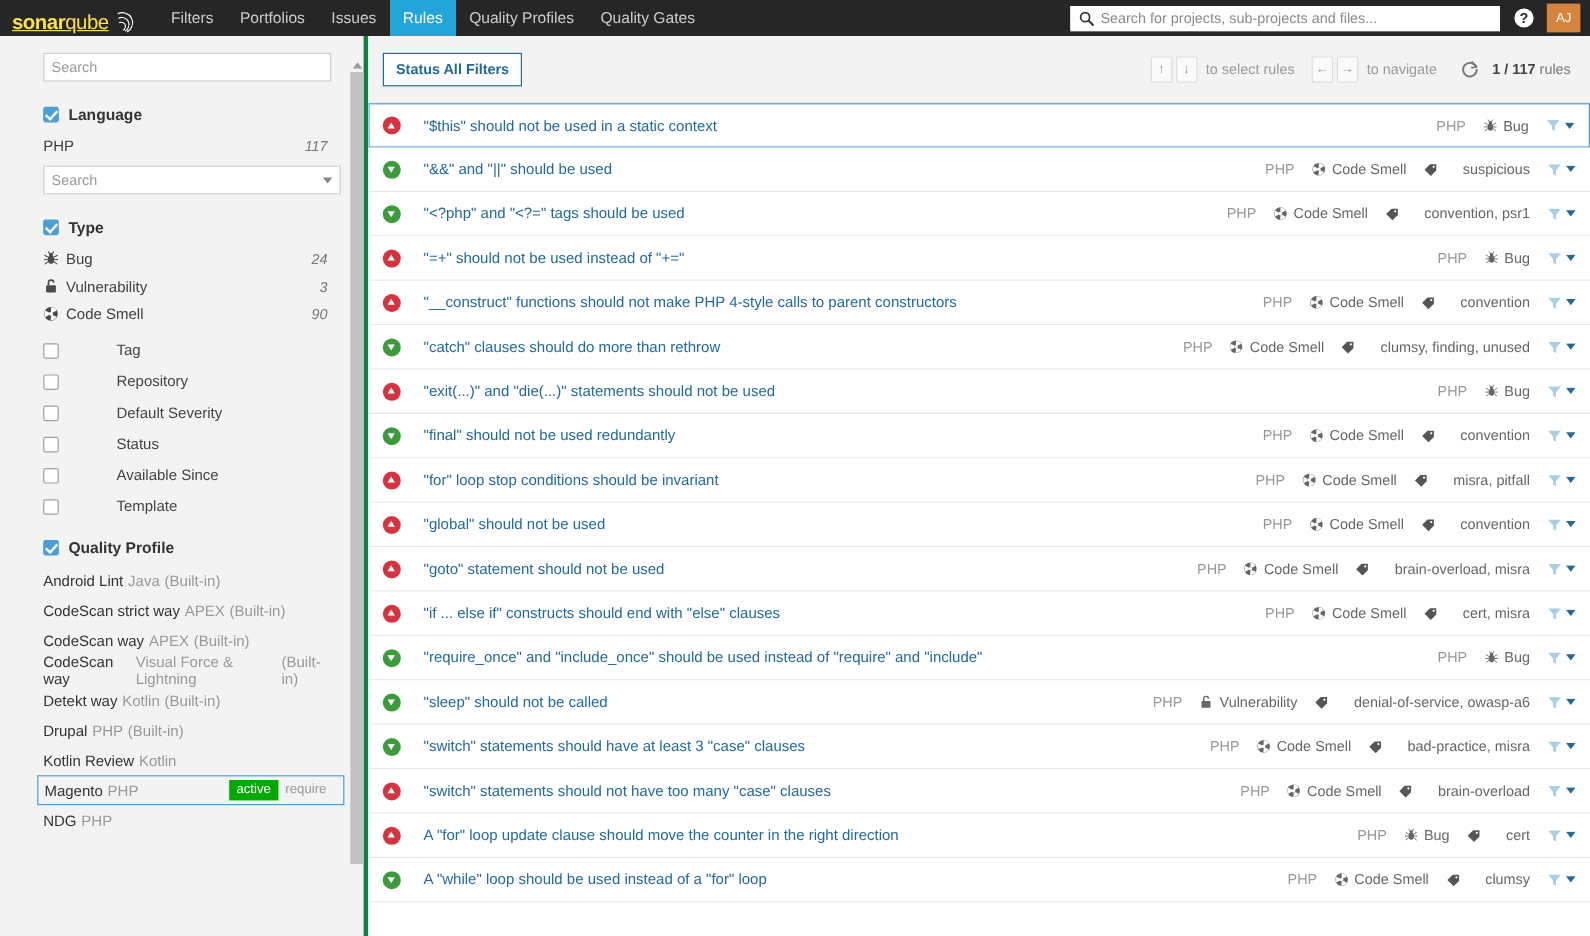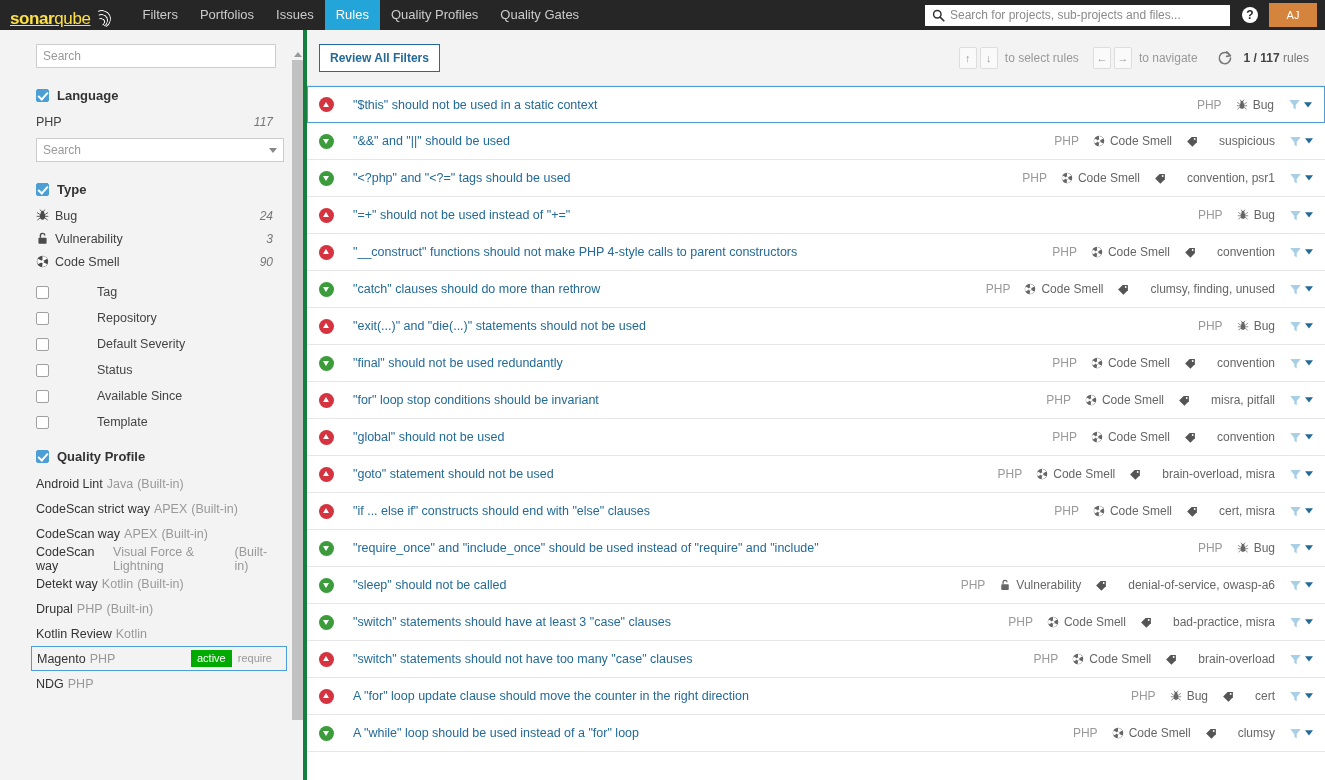--- a/index.html
+++ b/index.html
@@ -64,21 +64,21 @@
 
   .nav-right {
     position: absolute;
     right: 8px; top: 0;
     height: 30px;
     display: flex;
     align-items: center;
   }
   .searchbox {
     position: relative;
-    width: 305px; height: 21px;
+    width: 358px; height: 21px;
     background: #fff;
     border: 1px solid #fff;
     display: flex; align-items: center;
   }
   .search-icon-wrap {
     width: 20px; display: flex; justify-content: center; align-items: center;
     padding-left: 4px;
   }
   .search-input {
     border: 0; outline: 0;
@@ -92,21 +92,21 @@
   .search-input::placeholder { color: #8a8a8a; }
   .help-icon {
     width: 16px; height: 16px; border-radius: 50%;
     background: #fff; color: #262626;
     font-size: 12px; font-weight: bold;
     display: flex; align-items: center; justify-content: center;
     margin-left: 12px;
     line-height: 1;
   }
   .avatar {
-    width: 48px; height: 24px;
+    width: 28px; height: 24px;
     background: #d4843c;
     color: #fff;
     font-size: 11px;
     display: flex; align-items: center; justify-content: center;
     margin-left: 11px;
   }
 
   
   .page { display: flex; height: 750px; }
 
@@ -587,21 +587,21 @@
 
     <div class="sb-scroll">
       <span class="arrow"></span>
       <div class="thumb"></div>
     </div>
   </div>
 
   <div class="main">
 
     <div class="toolbar">
-      <button class="btn-clear">Review All Filters</button>
+      <button class="btn-clear">Status All Filters</button>
       <div class="toolbar-right">
         <div class="keyhint">
           <span class="key">↑</span>
           <span class="key">↓</span>
           <span class="keytext">to select rules</span>
         </div>
         <div class="keyhint">
           <span class="key">←</span>
           <span class="key">→</span>
           <span class="keytext">to navigate</span>

